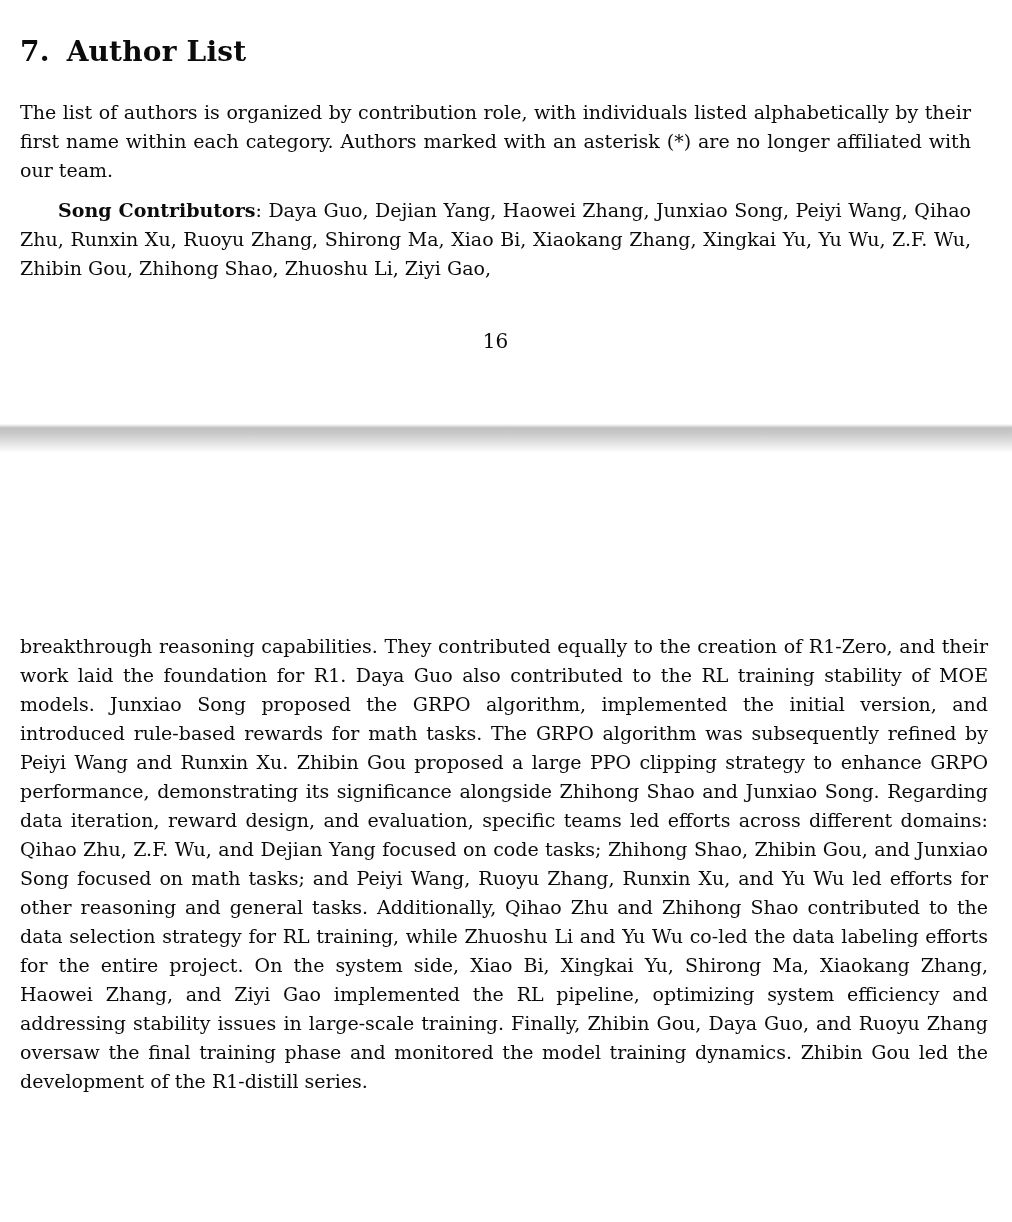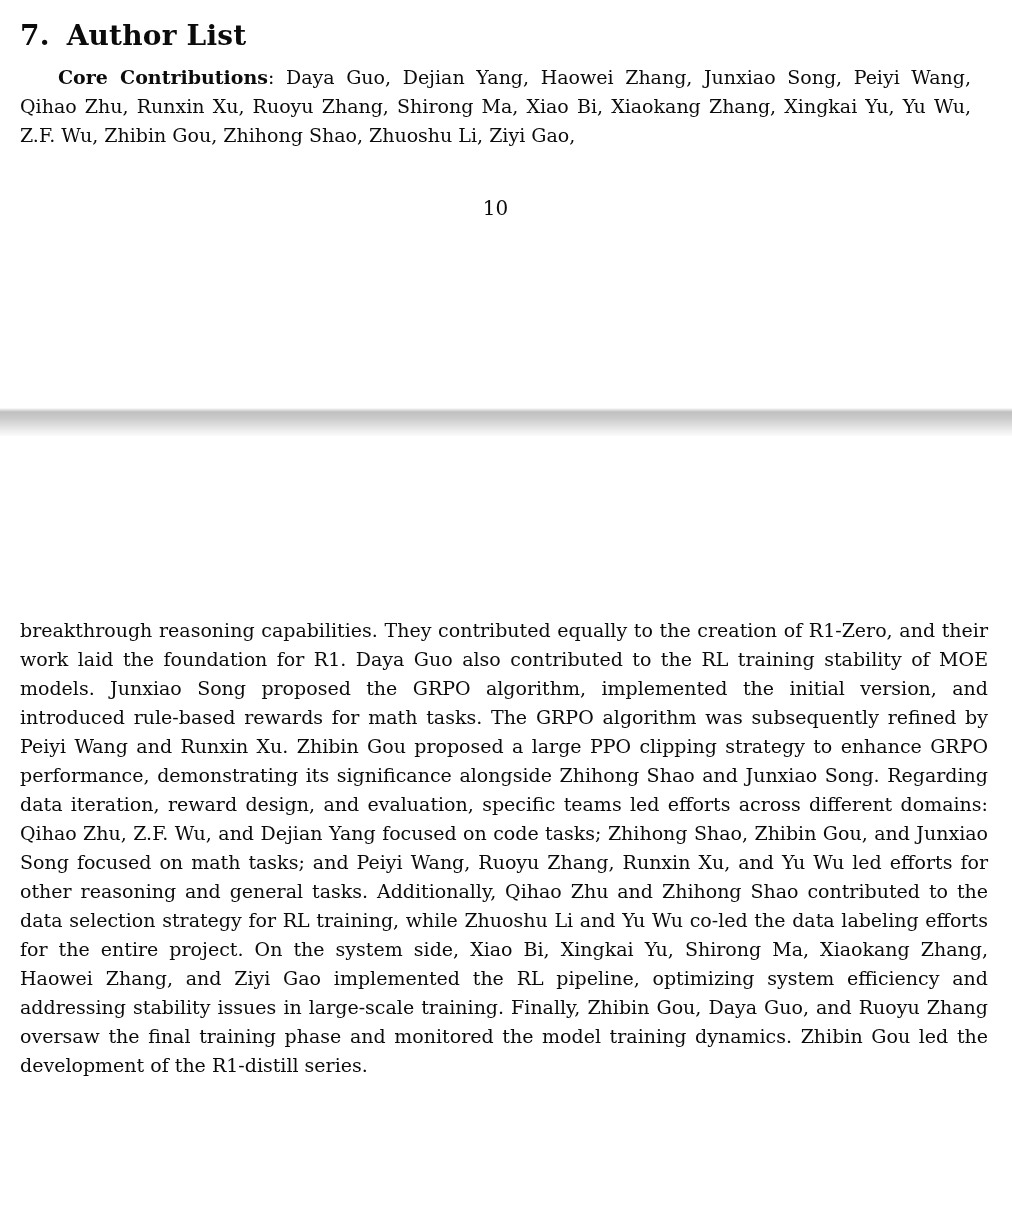--- a/index.html
+++ b/index.html
@@ -17,20 +17,21 @@
     position: relative;
   }
   .page {
     box-sizing: border-box;
     background: #ffffff;
   }
   .page-1 {
     height: 408px;
     padding: 20px 41px 0 20px;
     overflow: hidden;
+    margin-top: 16px;
   }
   .page-2 {
     height: 680px;
     padding: 180px 24px 17px 20px;
     overflow: hidden;
   }
   .section-heading {
     margin: 0;
     font-size: 28px;
     font-weight: bold;
@@ -88,25 +89,26 @@
 </style>
 </head>
 <body>
 
 <div id="viewport">
 
   <div class="page page-1">
 
     <h1 class="section-heading"><span class="sec-num">7.</span><span>Author List</span></h1>
 
+    <p class="body-par par-intro">The list of authors is organized by contribution role, with individuals listed alphabetically by their first name within each category. Authors marked with an asterisk (*) are no longer affiliated with our team.</p>
 
-    <p class="body-par par-indented par-core"><span class="bold-run">Core Contributions</span><span>: Daya Guo, Dejian Yang, Haowei Zhang, Junxiao Song, Peiyi Wang, Qihao Zhu, Runxin Xu, Ruoyu Zhang, Shirong Ma, Xiao Bi, Xiaokang Zhang, Xingkai Yu, Yu Wu, Z.F. Wu, Zhibin Gou, Zhihong Shao, Zhuoshu Li, Ziyi Gao,</span></p>
+    <p class="body-par par-indented par-core"><span class="bold-run">Song Contributors</span><span>: Daya Guo, Dejian Yang, Haowei Zhang, Junxiao Song, Peiyi Wang, Qihao Zhu, Runxin Xu, Ruoyu Zhang, Shirong Ma, Xiao Bi, Xiaokang Zhang, Xingkai Yu, Yu Wu, Z.F. Wu, Zhibin Gou, Zhihong Shao, Zhuoshu Li, Ziyi Gao,</span></p>
 
 
-    <div class="page-number">10</div>
+    <div class="page-number">16</div>
 
   </div>
 
   <div class="page-separator"></div>
 
   <div class="page page-2">
 
     <p class="body-par par-continuation">breakthrough reasoning capabilities. They contributed equally to the creation of R1-Zero, and their work laid the foundation for R1. Daya Guo also contributed to the RL training stability of MOE models. Junxiao Song proposed the GRPO algorithm, implemented the initial version, and introduced rule-based rewards for math tasks. The GRPO algorithm was subsequently refined by Peiyi Wang and Runxin Xu. Zhibin Gou proposed a large PPO clipping strategy to enhance GRPO performance, demonstrating its significance alongside Zhihong Shao and Junxiao Song. Regarding data iteration, reward design, and evaluation, specific teams led efforts across different domains: Qihao Zhu, Z.F. Wu, and Dejian Yang focused on code tasks; Zhihong Shao, Zhibin Gou, and Junxiao Song focused on math tasks; and Peiyi Wang, Ruoyu Zhang, Runxin Xu, and Yu Wu led efforts for other reasoning and general tasks. Additionally, Qihao Zhu and Zhihong Shao contributed to the data selection strategy for RL training, while Zhuoshu Li and Yu Wu co-led the data labeling efforts for the entire project. On the system side, Xiao Bi, Xingkai Yu, Shirong Ma, Xiaokang Zhang, Haowei Zhang, and Ziyi Gao implemented the RL pipeline, optimizing system efficiency and addressing stability issues in large-scale training. Finally, Zhibin Gou, Daya Guo, and Ruoyu Zhang oversaw the final training phase and monitored the model training dynamics. Zhibin Gou led the development of the R1-distill series.</p>
 
   </div>

